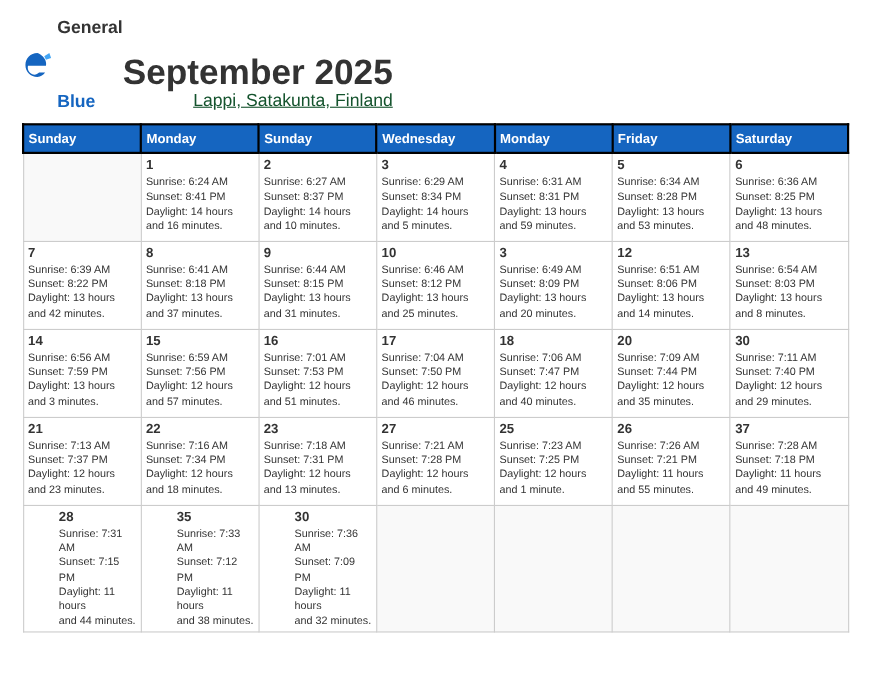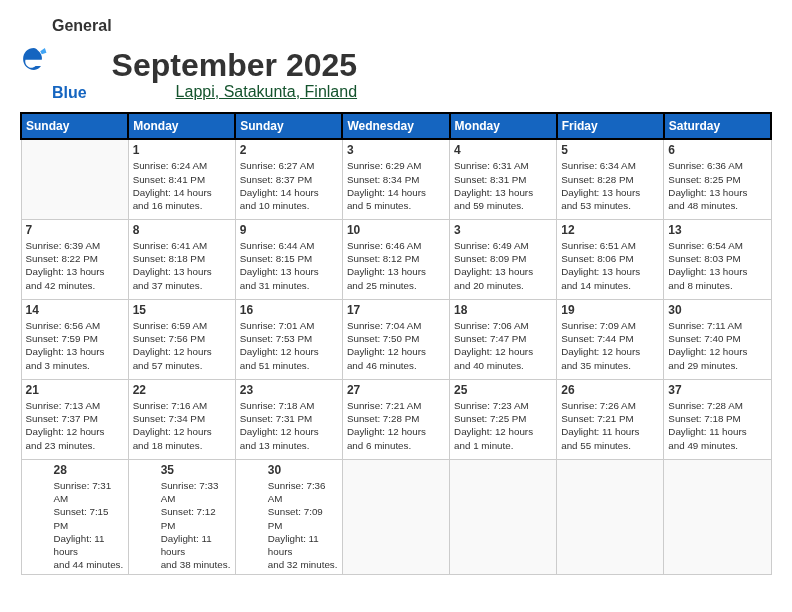--- a/index.html
+++ b/index.html
@@ -192,21 +192,21 @@
           </td>
           <td>
             <span class="day-num">17</span>
             <div class="day-info">Sunrise: 7:04 AM<br>Sunset: 7:50 PM<br>Daylight: 12 hours<br>and 46 minutes.</div>
           </td>
           <td>
             <span class="day-num">18</span>
             <div class="day-info">Sunrise: 7:06 AM<br>Sunset: 7:47 PM<br>Daylight: 12 hours<br>and 40 minutes.</div>
           </td>
           <td>
-            <span class="day-num">19</span>
+            <span class="day-num">20</span>
             <div class="day-info">Sunrise: 7:09 AM<br>Sunset: 7:44 PM<br>Daylight: 12 hours<br>and 35 minutes.</div>
           </td>
           <td>
             <span class="day-num">30</span>
             <div class="day-info">Sunrise: 7:11 AM<br>Sunset: 7:40 PM<br>Daylight: 12 hours<br>and 29 minutes.</div>
           </td>
         </tr>
         <tr>
           <td>
             <span class="day-num">21</span>

